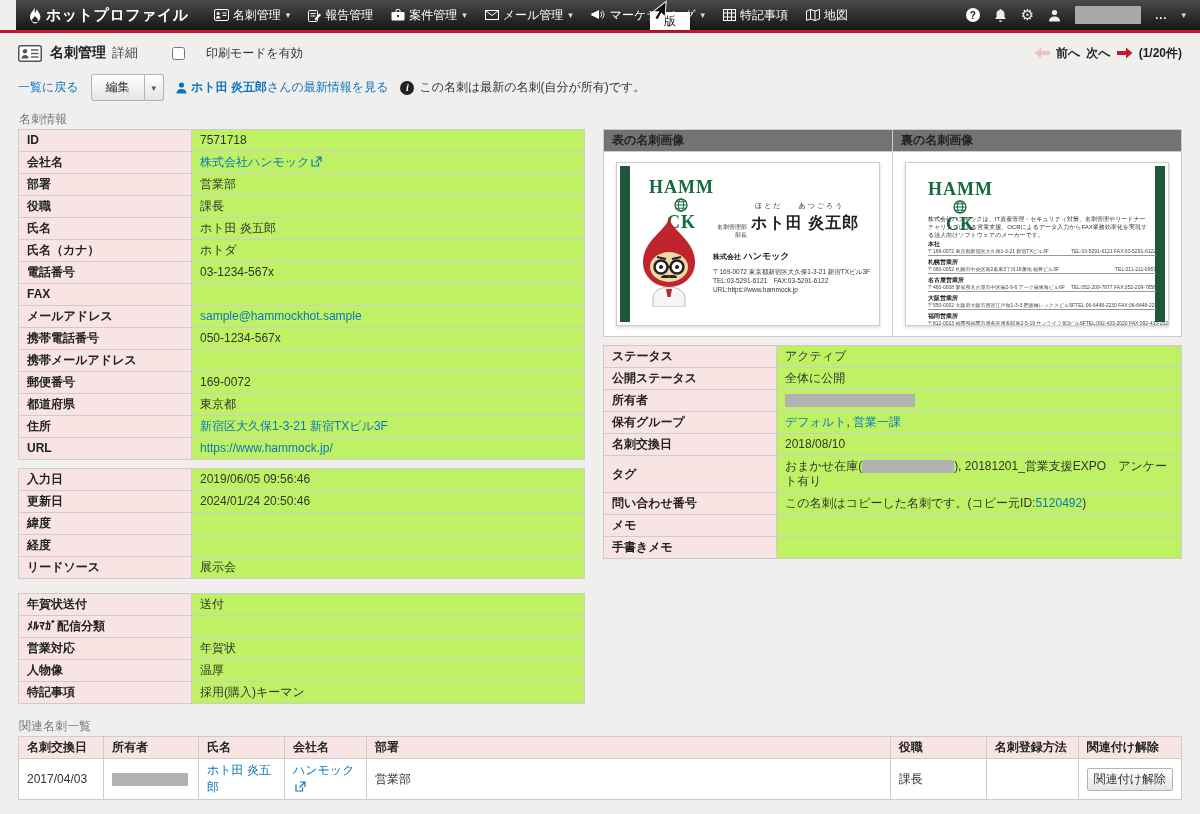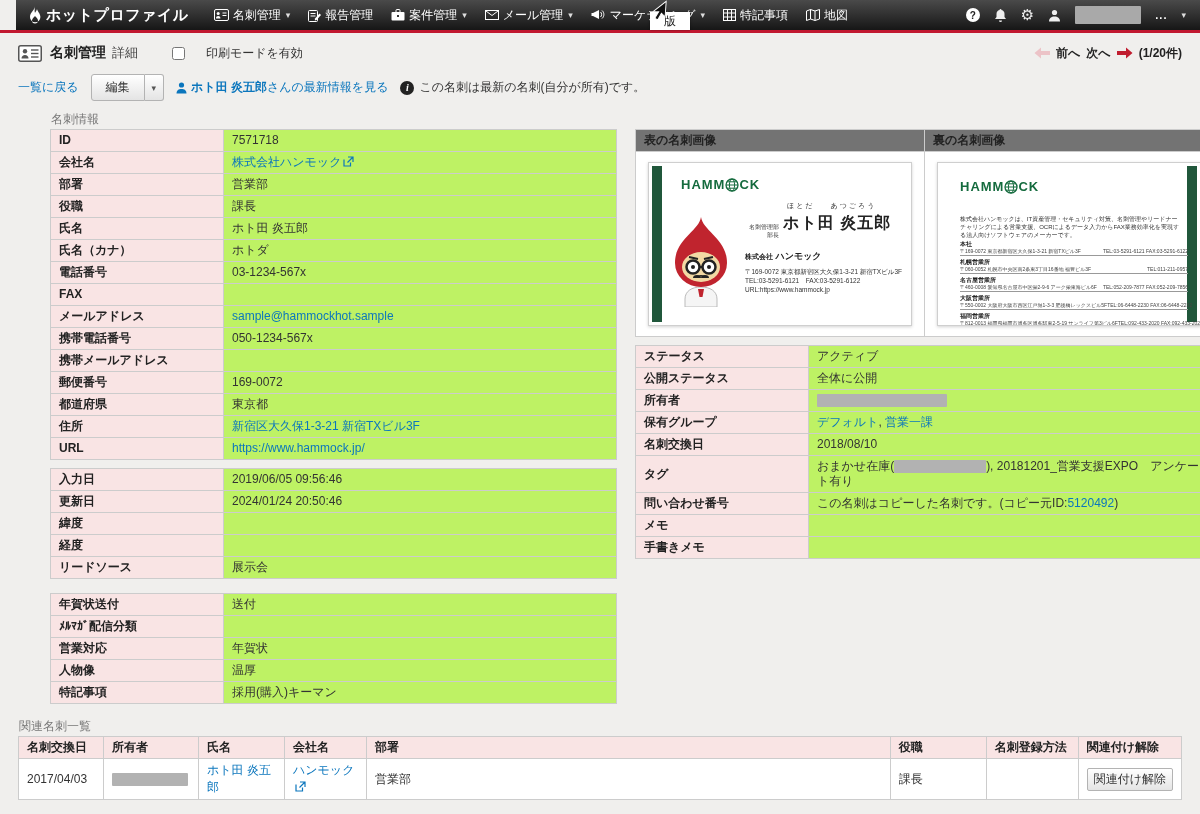--- a/index.html
+++ b/index.html
@@ -52,21 +52,21 @@
   .btn-caret { background:linear-gradient(#ffffff,#e4e4e4); border:1px solid #b3b3b3; border-left:none;
     color:#555; font-size:9px; padding:4px 7px; cursor:pointer; border-radius:0 3px 3px 0; }
   .latest-link { display:flex; align-items:center; gap:4px; }
   .latest-link b { font-weight:bold; }
   .info-note { display:flex; align-items:center; gap:5px; color:#333; }
   .info-i { width:14px; height:14px; border-radius:50%; background:#222; color:#fff;
     font-family:"Liberation Serif","DejaVu Serif",serif; font-style:italic; font-weight:bold;
     font-size:10px; display:inline-flex; align-items:center; justify-content:center; }
 
   
-  .main { display:flex; align-items:flex-start; padding:0 18px; gap:18px;margin-left:32px; }
+  .main { display:flex; align-items:flex-start; padding:0 18px; gap:18px; }
   .col-left { width:567px; flex:none; }
   .col-right { width:579px; flex:none; margin-top:18px; }
   .section-label { color:#777; margin:0 0 4px 1px; height:14px; }
 
   table.kv { width:100%; border-collapse:collapse; background:#bef264; }
   table.kv th { width:173px; background:#f9e4e4; border:1px solid #ccc; font-weight:bold;
     text-align:left; padding:3px 8px; font-size:12px; color:#222; line-height:15px; }
   table.kv td { border:1px solid #ccc; padding:3px 8px; line-height:15px; height:22px; color:#333; }
   .gap8 { height:8px; } .gap14 { height:14px; }
 
@@ -75,21 +75,21 @@
   
   table.img-table { width:100%; border-collapse:collapse; background:#fff; }
   table.img-table th { background:#737373; border:1px solid #ccc; font-weight:bold; text-align:left;
     padding:3px 8px; font-size:12px; color:#222; line-height:15px; width:50%; }
   table.img-table td { border:1px solid #ccc; background:#fff; padding:10px 6px; vertical-align:top; height:185px; }
   .biz-card { position:relative; width:264px; height:164px; margin:0 auto; background:#fff;
     border:1px solid #cfcfcf; box-shadow:0 1px 3px rgba(0,0,0,.18); overflow:hidden; cursor:pointer; }
   .gbar { position:absolute; top:3px; bottom:3px; width:10px; background:#20573b; }
   .gbar.left { left:3px; } .gbar.right { right:3px; }
   .hk-logo { display:flex; align-items:center; font-weight:bold; color:#156b3e; letter-spacing:1px;
-    font-size:13px; font-family:Liberation Sans, sans-serif; }
+    font-size:18px; font-family:Liberation Serif, serif;flex-direction:column; }
   .front-logo { position:absolute; left:32px; top:14px; }
   .back-logo { position:absolute; left:22px; top:16px; }
   .mascot { position:absolute; left:16px; top:52px; }
   .fc-text { position:absolute; left:96px; top:38px; width:160px; }
   .fc-dept { position:absolute; left:0; top:22px; font-size:6px; color:#333; text-align:right; width:34px; line-height:8px; }
   .fc-kana { font-size:7px; color:#333; margin-left:42px; letter-spacing:2px; white-space:nowrap; }
   .fc-kana span { margin-right:16px; }
   .fc-name { font-size:16px; font-weight:bold; color:#222; margin:2px 0 0 38px; white-space:nowrap; letter-spacing:1px; }
   .fc-company { font-size:9px; font-weight:bold; color:#222; margin-top:16px; }
   .fc-company small { font-size:7px; }

